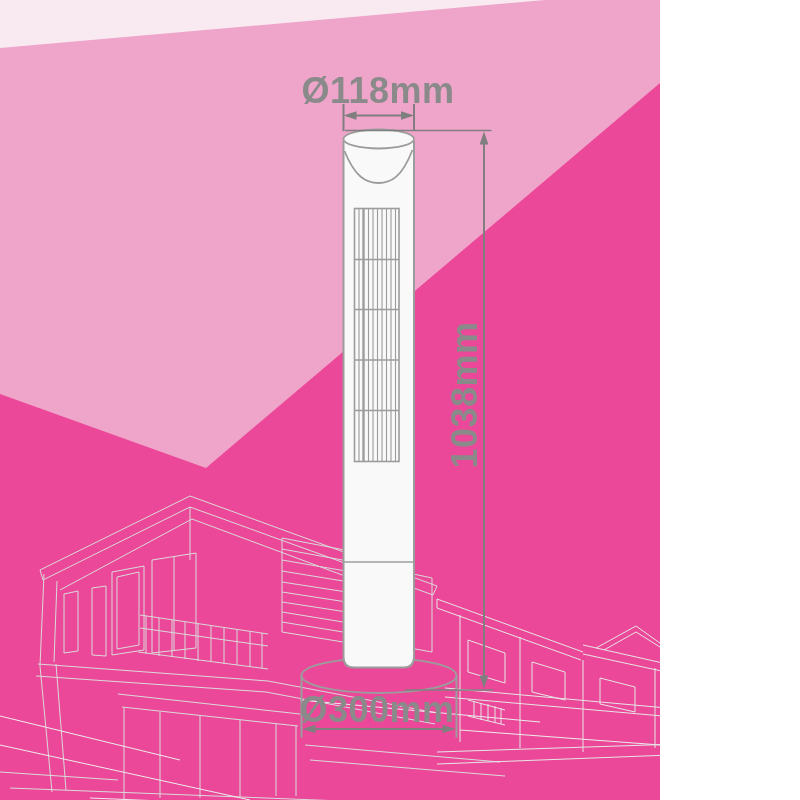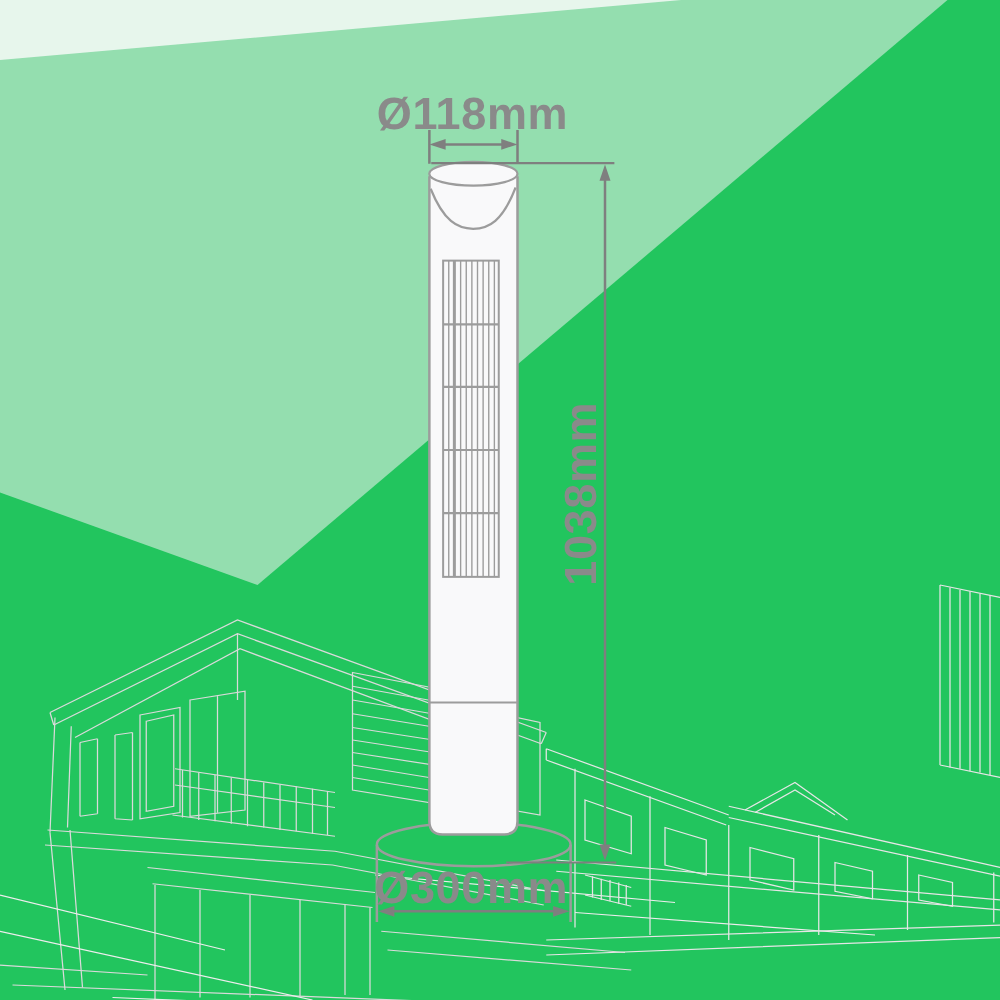--- a/index.html
+++ b/index.html
@@ -1,19 +1,19 @@
 <!DOCTYPE html>
 <html><head>
 <meta charset="utf-8">
 <style>
   html,body{margin:0;padding:0;background:#ffffff;}
   .stage{
     position:relative;
-    width:800px;height:800px;
-    background:#22c55e;
+    width:660px;height:800px;
+    background:#ec4899;
     overflow:hidden;
     font-family:"Liberation Sans", sans-serif;
   }
   .stage svg{display:block;width:800px;height:800px;}
   
   .wm{stroke:#dadada;stroke-width:1;fill:none;}
   .wm-light{stroke:#e6e6e6;stroke-width:1;fill:none;}
   .wm-faint{stroke:#ededed;stroke-width:1;fill:none;}
   
   .product{stroke:#9c9c9c;fill:none;}

